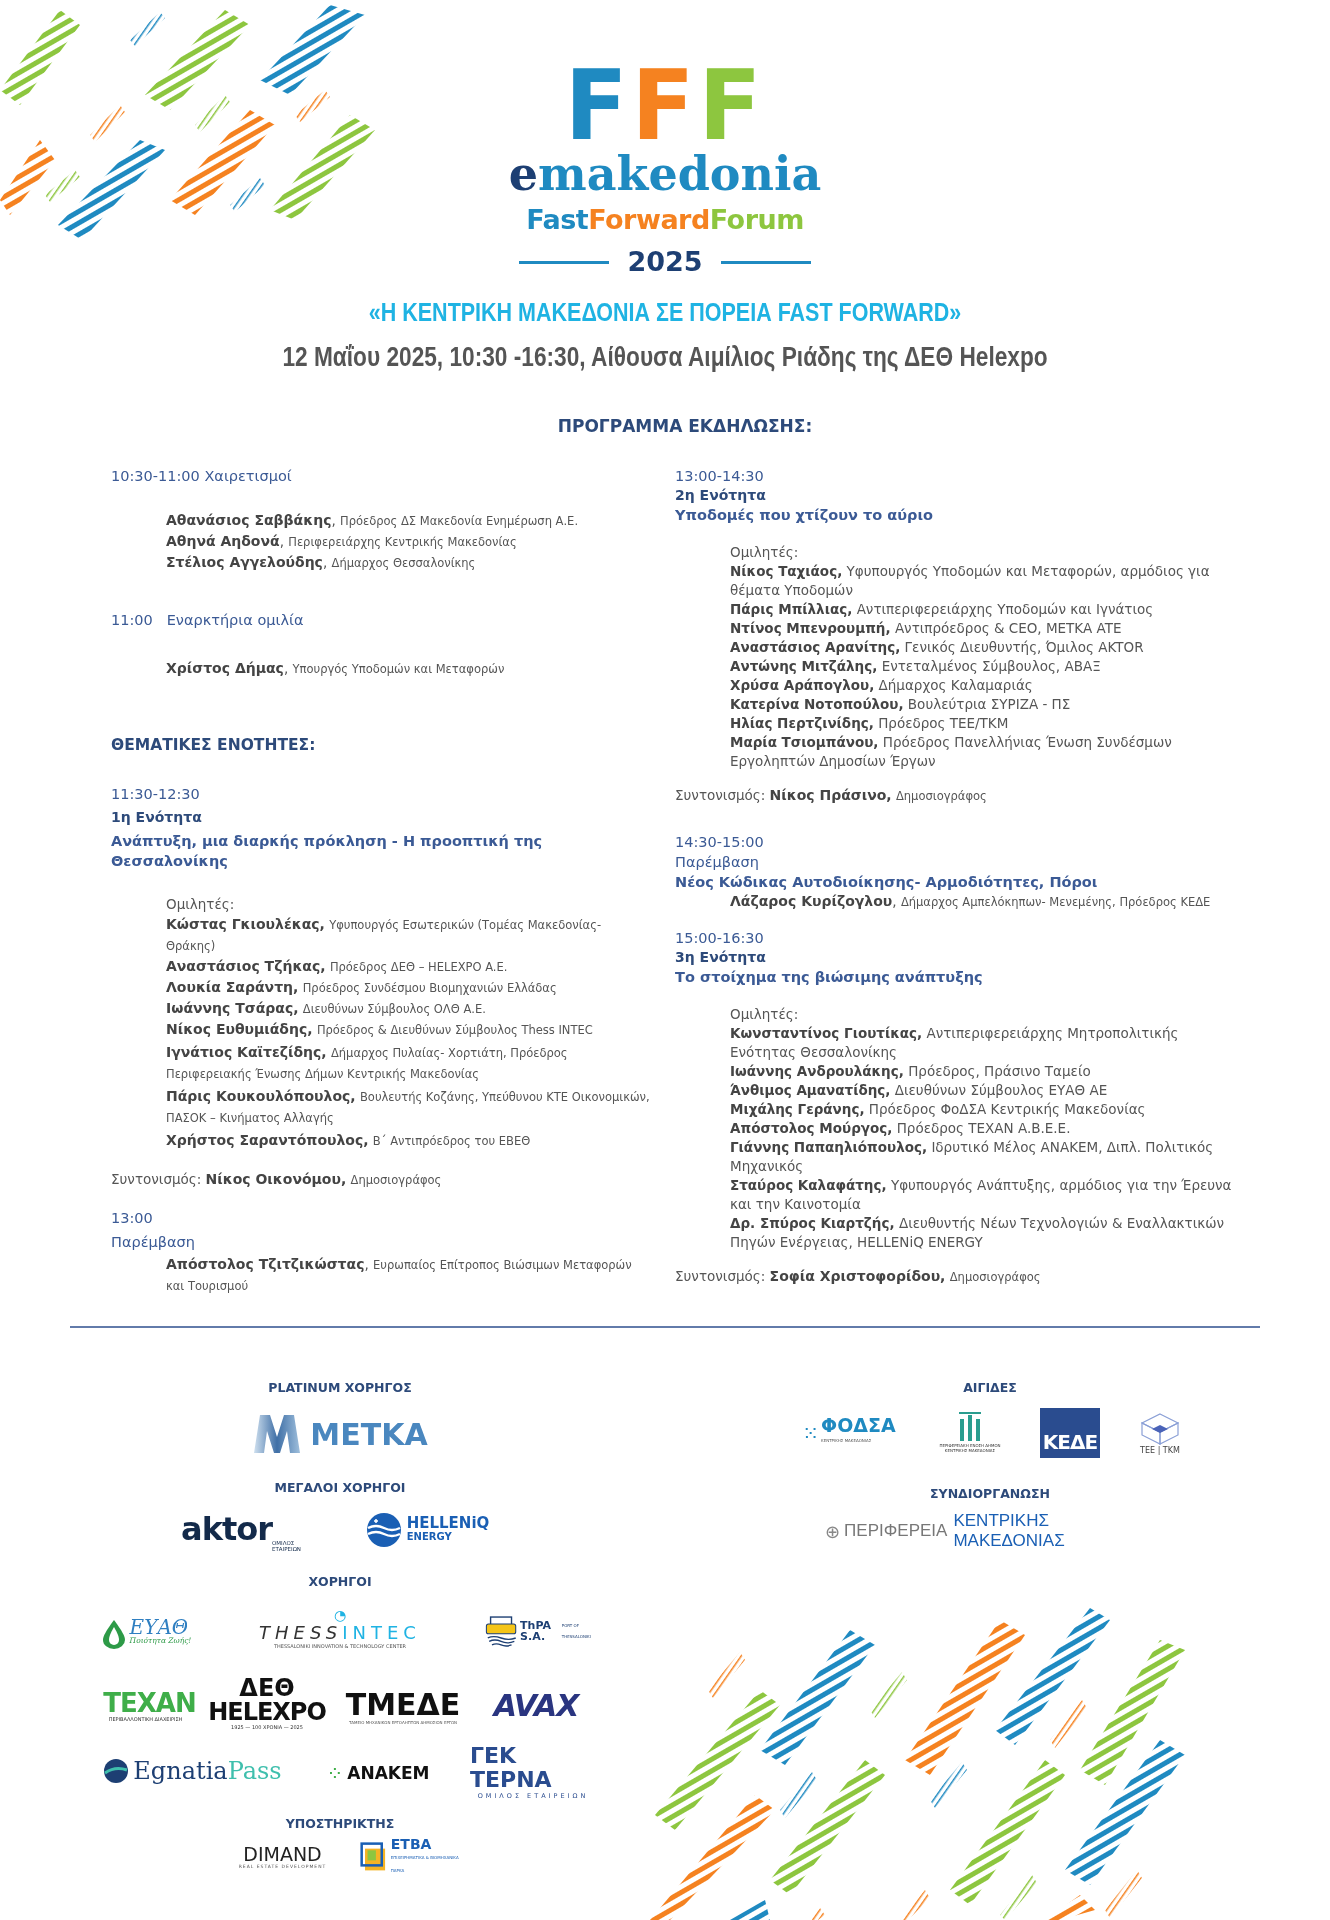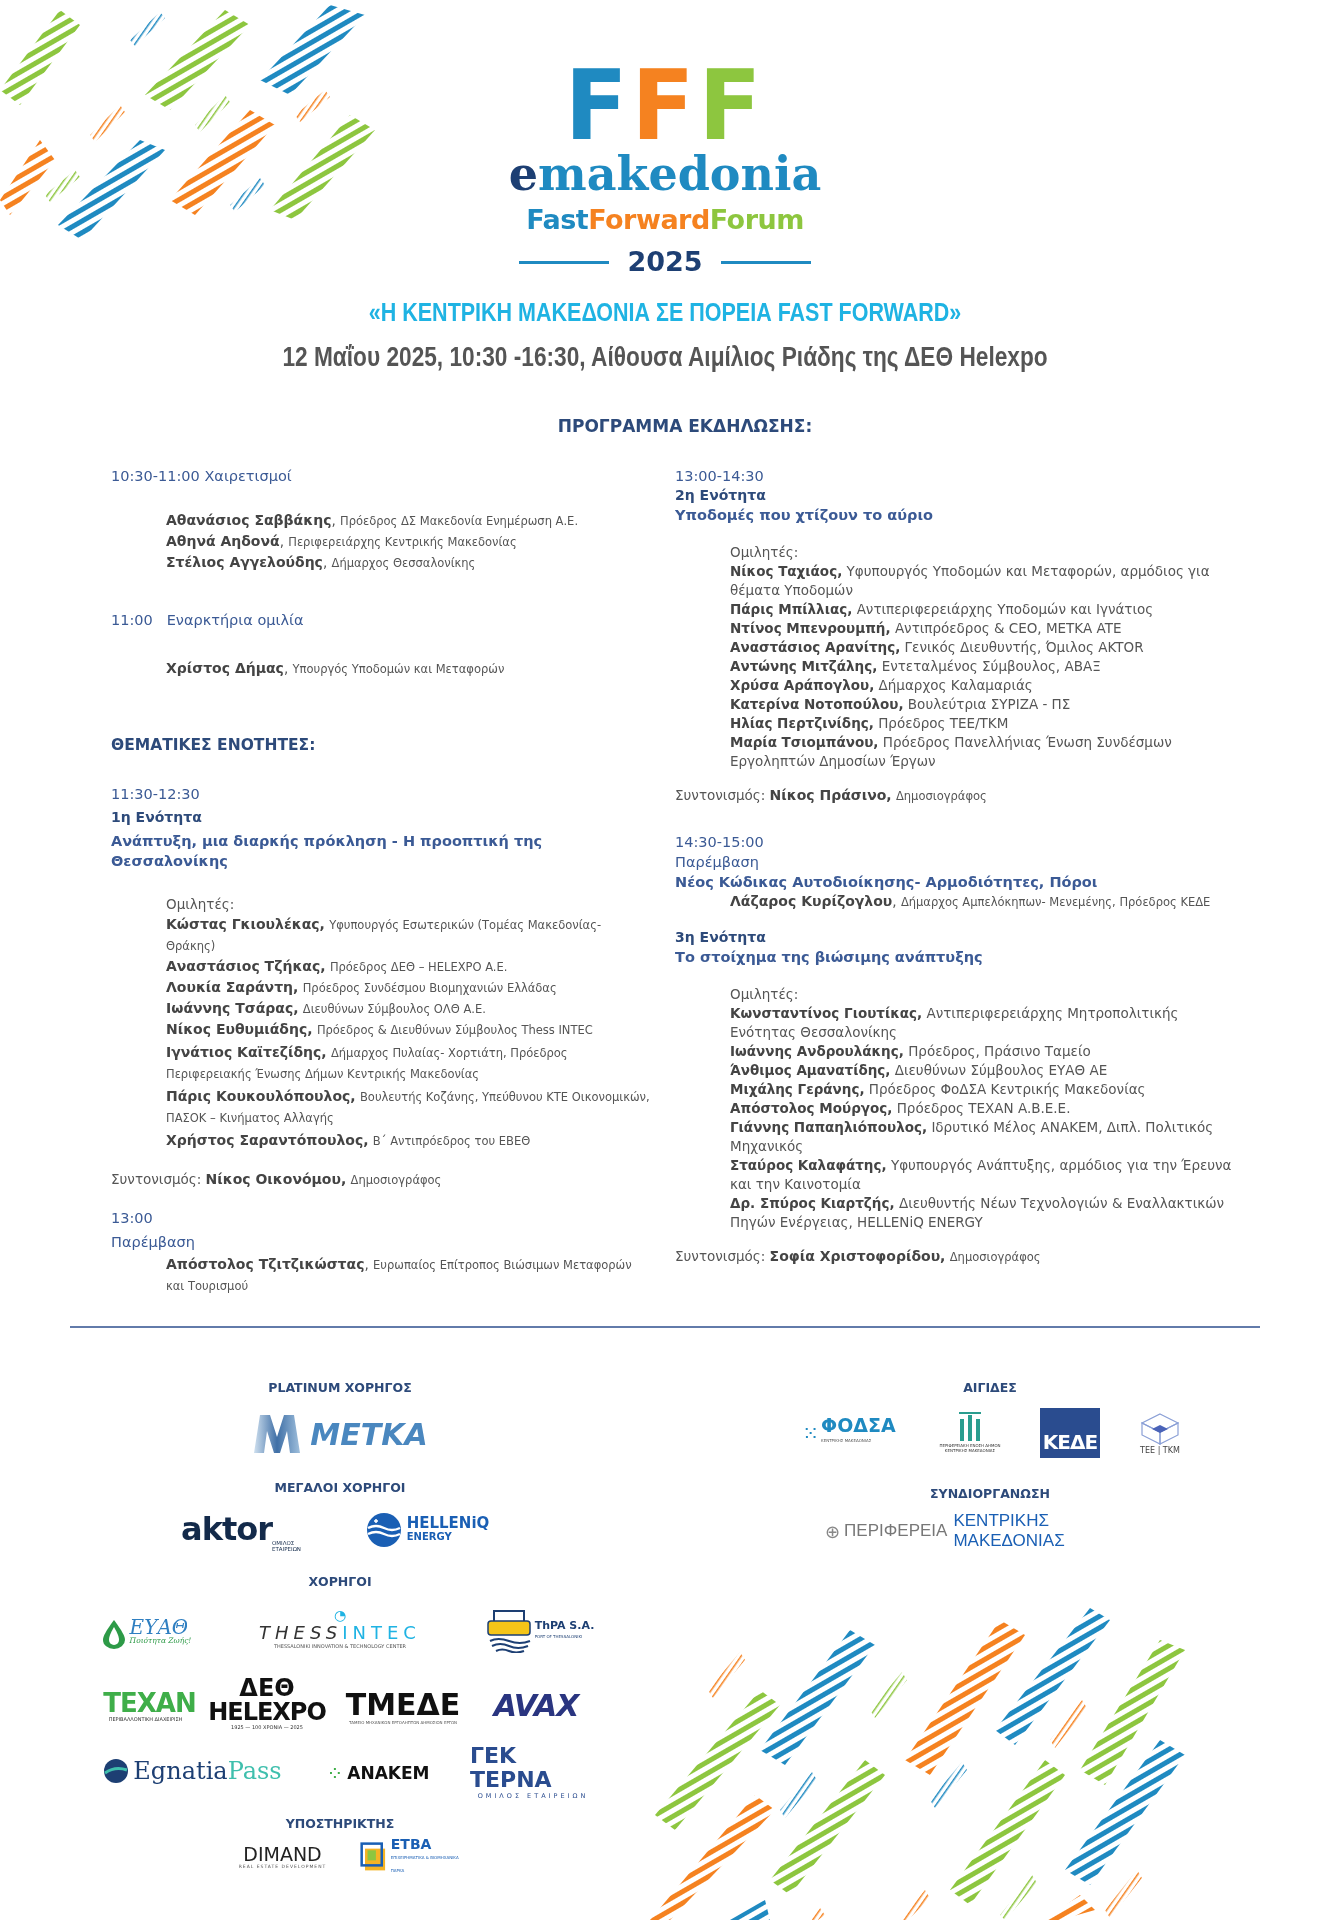--- a/index.html
+++ b/index.html
@@ -231,20 +231,21 @@
   <div class="blk" style="top:366px">
     <div class="time">14:30-15:00</div>
     <div class="topic">Παρέμβαση</div>
     <div class="sec-title">Νέος Κώδικας Αυτοδιοίκησης- Αρμοδιότητες, Πόροι</div>
     <div class="speakers">
       <div class="sp"><b style="font-size:14px">Λάζαρος Κυρίζογλου</b>, <span class="role" style="font-size:11.5px">Δήμαρχος Αμπελόκηπων- Μενεμένης, Πρόεδρος ΚΕΔΕ</span></div>
     </div>
   </div>
 
   <div class="blk" style="top:462px">
+    <div class="time">15:00-16:30</div>
     <div class="sec-label">3η Ενότητα</div>
     <div class="sec-title">Το στοίχημα της βιώσιμης ανάπτυξης</div>
     <div class="speakers" style="margin-top:18px">
       <div class="sp-label">Ομιλητές:</div>
       <div class="sp"><b>Κωνσταντίνος Γιουτίκας,</b> <span class="role">Αντιπεριφερειάρχης Μητροπολιτικής Ενότητας Θεσσαλονίκης</span></div>
       <div class="sp"><b>Ιωάννης Ανδρουλάκης,</b> <span class="role">Πρόεδρος, Πράσινο Ταμείο</span></div>
       <div class="sp"><b>Άνθιμος Αμανατίδης,</b> <span class="role">Διευθύνων Σύμβουλος ΕΥΑΘ ΑΕ</span></div>
       <div class="sp"><b>Μιχάλης Γεράνης,</b> <span class="role">Πρόεδρος ΦοΔΣΑ Κεντρικής Μακεδονίας</span></div>
       <div class="sp"><b>Απόστολος Μούργος,</b> <span class="role">Πρόεδρος TEXAN A.B.E.E.</span></div>
       <div class="sp"><b>Γιάννης Παπαηλιόπουλος,</b> <span class="role">Ιδρυτικό Μέλος ANAKEM, Διπλ. Πολιτικός Μηχανικός</span></div>
@@ -262,21 +263,21 @@
   <svg width="50" height="42" viewBox="0 0 50 42">
     <defs>
         <linearGradient id="mg" x1="0" x2="1">
           <stop offset="0" stop-color="#cfe0ef"></stop>
           <stop offset="0.5" stop-color="#3f6fa6"></stop>
           <stop offset="1" stop-color="#9fbfdc"></stop>
         </linearGradient>
       </defs>
     <polygon points="2,40 8,2 18,2 25,24 32,2 42,2 48,40 38,40 35,18 28,40 22,40 15,18 12,40" fill="url(#mg)"></polygon>
   </svg>
-  <span class="lg-text" style="font-size:30px; color:#4a87bf; margin-left:8px;font-style:italic;">METKA</span>
+  <span class="lg-text" style="font-size:30px; color:#4a87bf; margin-left:8px;">METKA</span>
 </div>
 
 <div class="sp-head" style="left:200px; top:1480px; width:280px;">ΜΕΓΑΛΟΙ ΧΟΡΗΓΟΙ</div>
 <div class="lg" style="left:185px; top:1506px; width:130px; height:46px; ">
   <span class="lg-text" style="font-size:32px; color:#132a4a; letter-spacing:-1px; line-height:32px;">aktor</span>
   <span style="font-size:5.5px; color:#132a4a; align-self:flex-end; margin-right:18px;">ΟΜΙΛΟΣ ΕΤΑΙΡΕΙΩΝ</span>
 </div>
 <div class="lg" style="left:360px; top:1510px; width:135px; height:40px;">
   <svg width="36" height="36" viewBox="0 0 36 36">
     <circle cx="18" cy="18" r="17" fill="#1a5fb4"></circle>
@@ -312,21 +313,21 @@
 </div>
 
 <div class="lg" style="left:485px; top:1606px; width:110px; height:50px;">
   <svg width="46" height="44" viewBox="0 0 46 44">
     <rect x="8" y="2" width="30" height="12" fill="none" stroke="#1d3f73" stroke-width="2"></rect>
     <rect x="2" y="12" width="42" height="14" rx="3" fill="#f5c518" stroke="#1d3f73" stroke-width="1.5"></rect>
     <path d="M4,32 Q12,28 23,32 T44,32" stroke="#1d3f73" stroke-width="2" fill="none"></path>
     <path d="M6,37 Q14,33 23,37 T42,37" stroke="#1d3f73" stroke-width="2" fill="none"></path>
     <path d="M10,42 Q16,39 23,42 T38,42" stroke="#1d3f73" stroke-width="2" fill="none"></path>
   </svg>
-  <div style="display:flex; flex-direction:column; margin-left:3px; line-height:11px;">
+  <div style="display:flex; flex-direction:row; margin-left:3px; line-height:11px;">
     <span class="lg-text" style="font-size:11px; color:#1d3f73;">ThPA S.A.</span>
     <span style="font-size:4px; color:#1d3f73;">PORT OF THESSALONIKI</span>
   </div>
 </div>
 
 <div class="lg" style="left:98px; top:1686px; width:95px; height:40px; flex-direction:column;">
   <span class="lg-text" style="font-size:26px; color:#3fae49; letter-spacing:-1px; line-height:26px;margin-left:8px;">TEXAN</span>
   <span style="font-size:5px; color:#333;">ΠΕΡΙΒΑΛΛΟΝΤΙΚΗ ΔΙΑΧΕΙΡΙΣΗ</span>
 </div>
 

